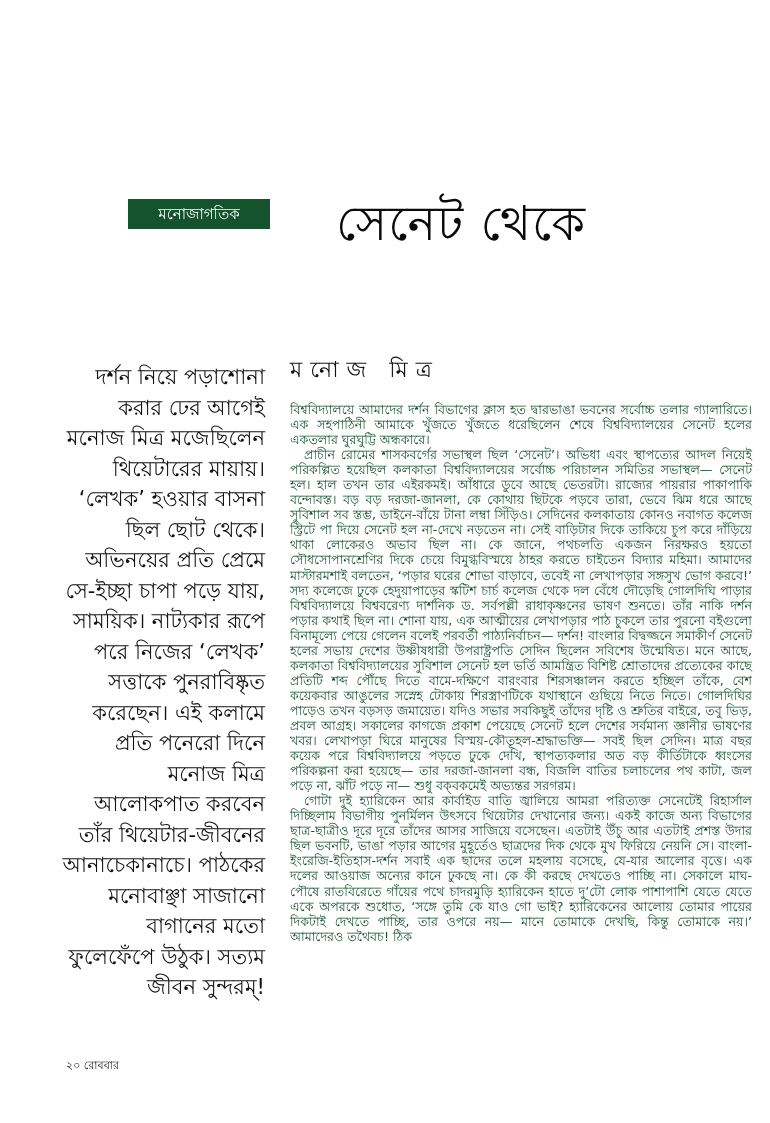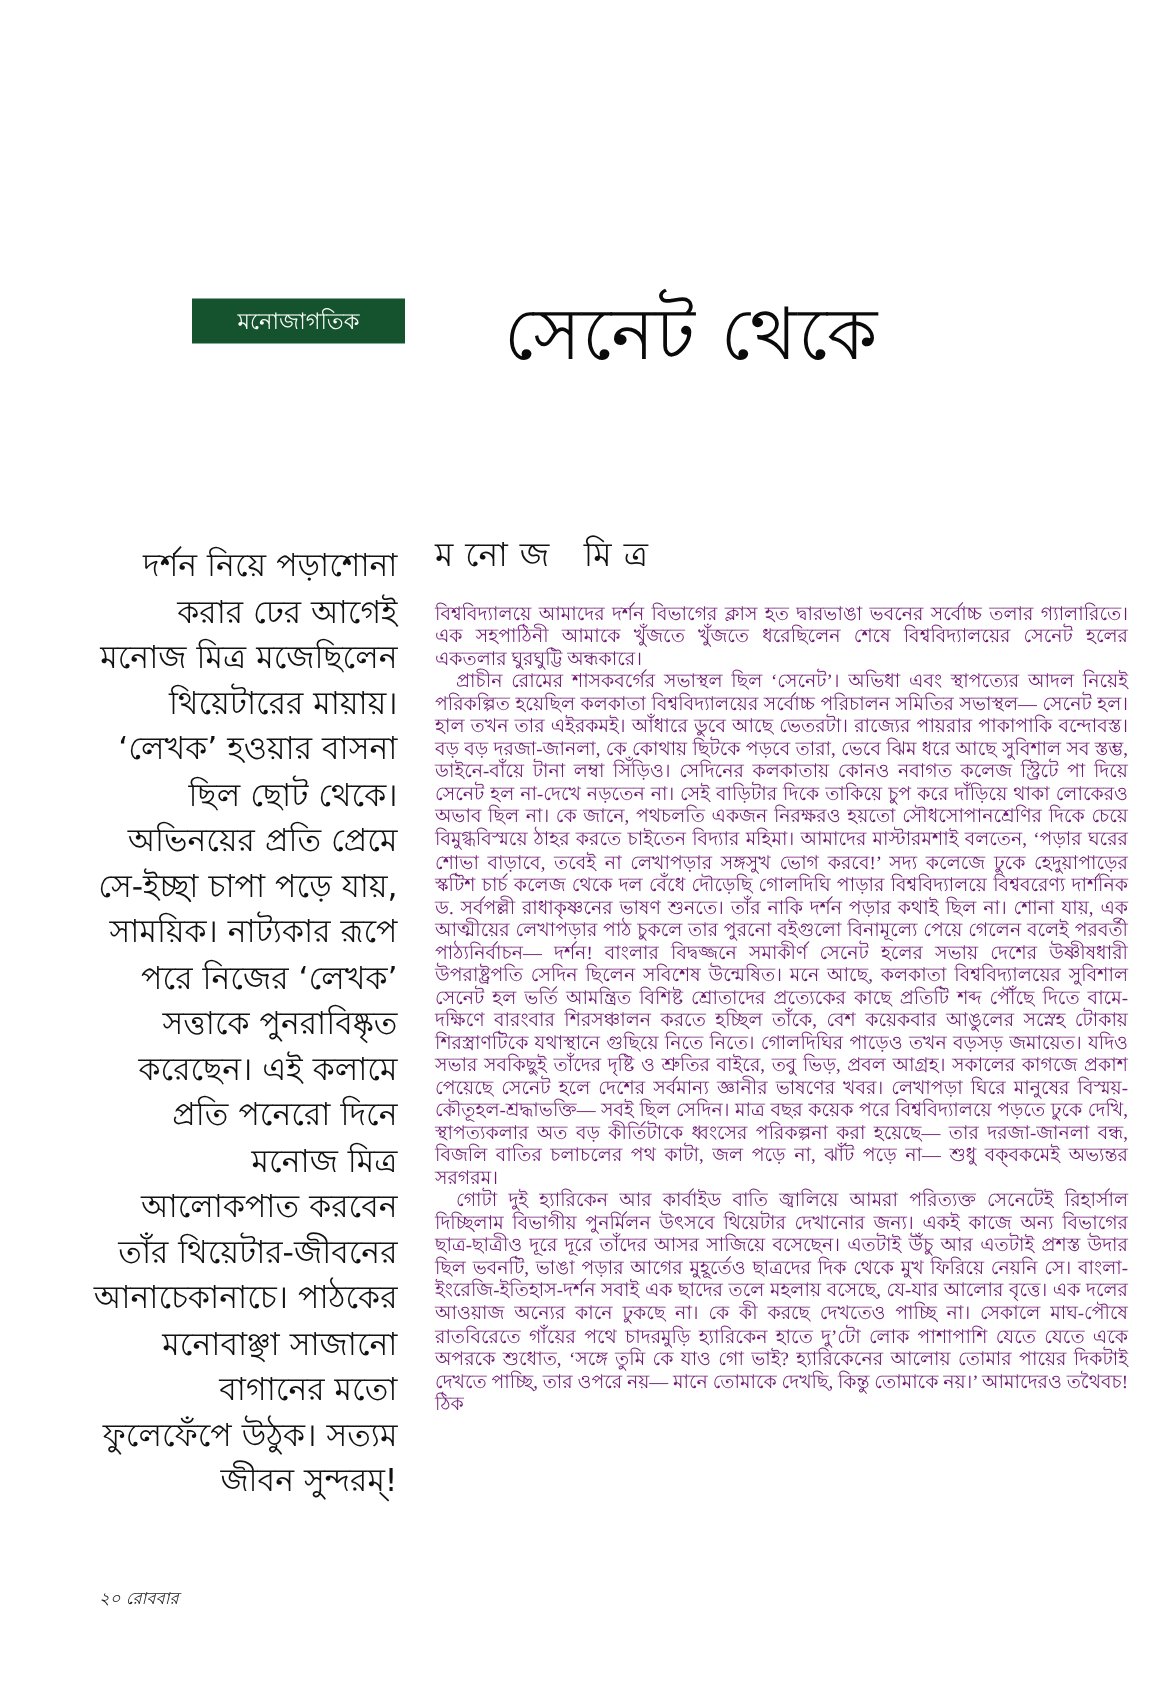--- a/index.html
+++ b/index.html
@@ -14,26 +14,26 @@
     }
     .pullquote {
       position: absolute; left: 60px; top: 350px; width: 205px;
       text-align: right; font-size: 21px; line-height: 30.5px; color: #111; margin-top: 12px;
     }
     .byline {
       position: absolute; left: 290px; top: 352px; font-size: 22px; letter-spacing: 8px; color: #111; text-align: center;
     }
     .article {
       position: absolute; left: 290px; top: 402px; width: 462px;
-      font-size: 12.6px; line-height: 15.05px; text-align: justify; color: #701a75; font-family: Liberation Serif, serif;
+      font-size: 12.6px; line-height: 15.05px; text-align: justify; color: #14532d;
     }
     .article p { margin: 0; }
     .article p + p { text-indent: 14px; }
     .footer {
-      position: absolute; left: 66px; top: 1057px; font-size: 11px; color: #222; font-style: italic;
+      position: absolute; left: 66px; top: 1057px; font-size: 11px; color: #222;
     }
   </style>
 </head>
 <body>
 
 <div class="section-tag">মনোজাগতিক</div>
 
 <div class="headline">
   <div>সেনেট থেকে</div>
 </div>

